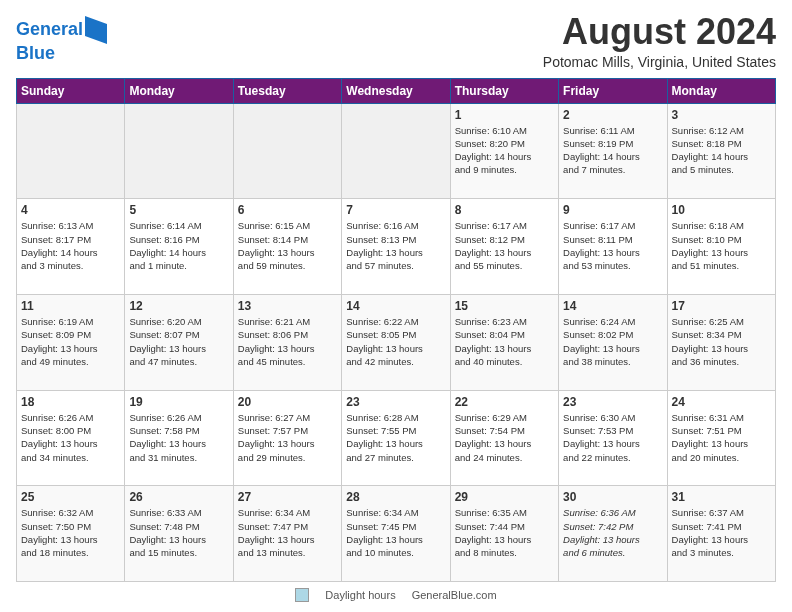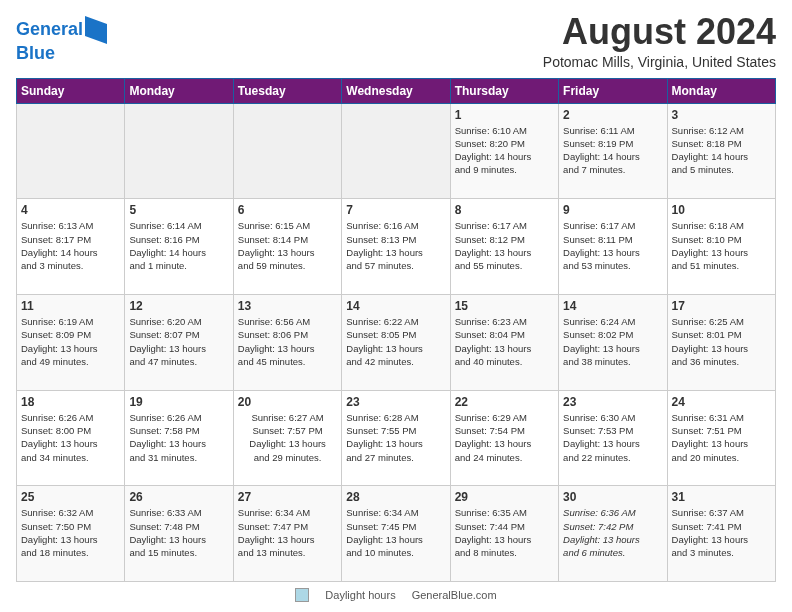--- a/index.html
+++ b/index.html
@@ -246,21 +246,21 @@
           </td>
           <td>
             <span class="day-number">12</span>
             <div class="day-info" style="white-space: pre-line;">Sunrise: 6:20 AM
 Sunset: 8:07 PM
 Daylight: 13 hours
 and 47 minutes.</div>
           </td>
           <td>
             <span class="day-number">13</span>
-            <div class="day-info" style="white-space: pre-line;">Sunrise: 6:56 AM
+            <div class="day-info" style="white-space: pre-line;">Sunrise: 6:21 AM
 Sunset: 8:06 PM
 Daylight: 13 hours
 and 45 minutes.</div>
           </td>
           <td>
             <span class="day-number">14</span>
             <div class="day-info" style="white-space: pre-line;">Sunrise: 6:22 AM
 Sunset: 8:05 PM
 Daylight: 13 hours
 and 42 minutes.</div>
@@ -275,21 +275,21 @@
           <td>
             <span class="day-number">14</span>
             <div class="day-info" style="white-space: pre-line;">Sunrise: 6:24 AM
 Sunset: 8:02 PM
 Daylight: 13 hours
 and 38 minutes.</div>
           </td>
           <td>
             <span class="day-number">17</span>
             <div class="day-info" style="white-space: pre-line;">Sunrise: 6:25 AM
-Sunset: 8:01 PM
+Sunset: 8:34 PM
 Daylight: 13 hours
 and 36 minutes.</div>
           </td>
         </tr>
         <tr>
           <td>
             <span class="day-number">18</span>
             <div class="day-info" style="white-space: pre-line;">Sunrise: 6:26 AM
 Sunset: 8:00 PM
 Daylight: 13 hours
@@ -297,21 +297,21 @@
           </td>
           <td>
             <span class="day-number">19</span>
             <div class="day-info" style="white-space: pre-line;">Sunrise: 6:26 AM
 Sunset: 7:58 PM
 Daylight: 13 hours
 and 31 minutes.</div>
           </td>
           <td>
             <span class="day-number">20</span>
-            <div class="day-info" style="white-space: pre-line; text-align: center;">Sunrise: 6:27 AM
+            <div class="day-info" style="white-space: pre-line;">Sunrise: 6:27 AM
 Sunset: 7:57 PM
 Daylight: 13 hours
 and 29 minutes.</div>
           </td>
           <td>
             <span class="day-number">23</span>
             <div class="day-info" style="white-space: pre-line;">Sunrise: 6:28 AM
 Sunset: 7:55 PM
 Daylight: 13 hours
 and 27 minutes.</div>

